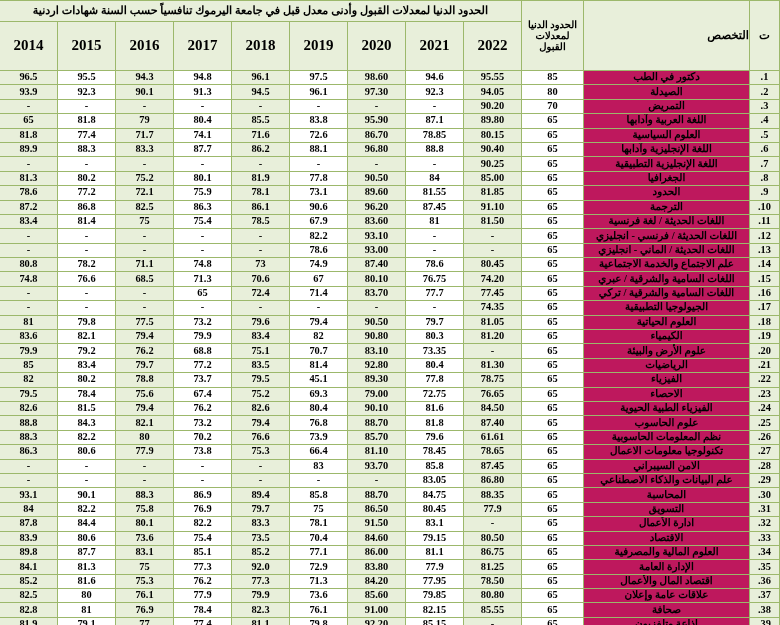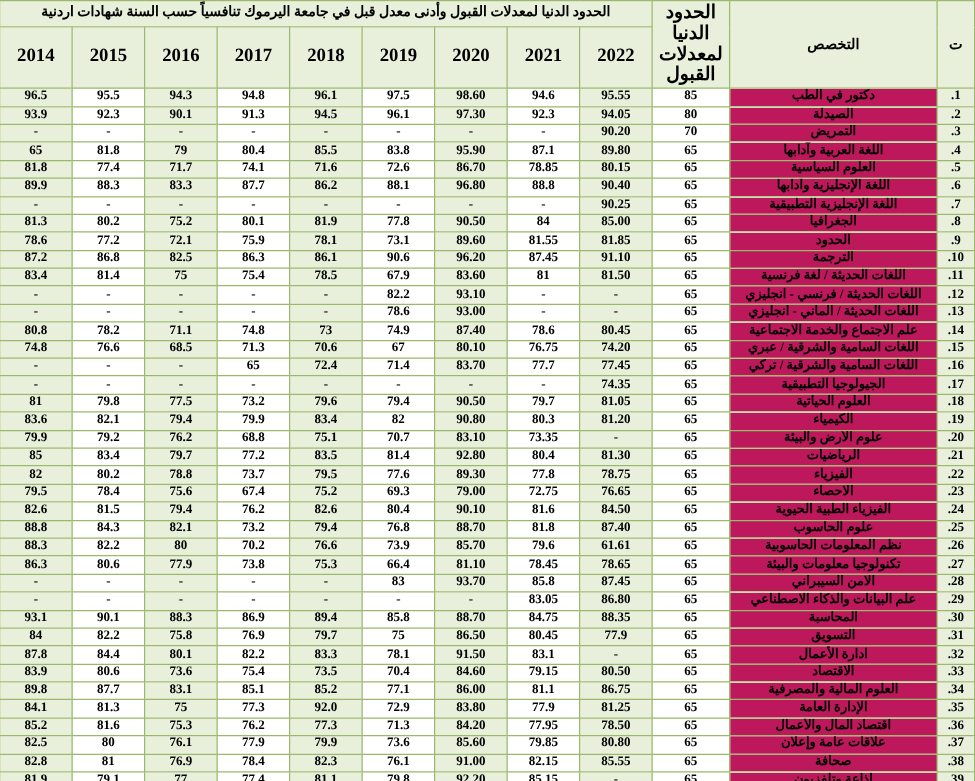--- a/index.html
+++ b/index.html
@@ -90,22 +90,22 @@
         <col class="c-year">
       <col class="c-year">
         <col class="c-year">
         <col class="c-year">
         <col class="c-year">
         <col class="c-year">
     </colgroup>
     <thead>
       <tr class="title-row">
         <td class="" rowspan="2" style="background: rgb(232, 239, 218); font-size: 11.5px;">ت</td>
-        <td class="" rowspan="2" style="background: rgb(232, 239, 218); font-size: 11.5px;">التخصص</td>
-        <td class="h-small" rowspan="2" style="background: rgb(232, 239, 218); font-size: 15px; line-height: 1.12; white-space: normal; padding: 1px 2px;">الحدود الدنيا لمعدلات القبول</td>
+        <td class="" rowspan="2" style="background: rgb(232, 239, 218); font-size: 11.5px; text-align: right;">التخصص</td>
+        <td class="h-small" rowspan="2" style="background: rgb(232, 239, 218); font-size: 10px; line-height: 1.12; white-space: normal; padding: 1px 2px;">الحدود الدنيا لمعدلات القبول</td>
         <td colspan="9">الحدود الدنيا لمعدلات القبول وأدنى معدل قبل في جامعة اليرموك تنافسياً حسب السنة  شهادات اردنية</td>
       </tr>
       <tr class="head-row">
         <th class="h-year">2022</th>
         <th class="h-year">2021</th>
         <th class="h-year">2020</th>
         <th class="h-year">2019</th>
         <th class="h-year">2018</th>
         <th class="h-year">2017</th>
         <th class="h-year">2016</th>
@@ -408,21 +408,21 @@
           <td class="plain">83.4</td>
           <td class="tint">85</td>
         </tr>
         <tr class="data-row">
           <td class="idx">.22</td>
           <td class="spec">الفيزياء</td>
           <td class="minv">65</td>
           <td class="tint">78.75</td>
           <td class="plain">77.8</td>
           <td class="tint">89.30</td>
-          <td class="plain">77.6</td>
+          <td class="plain">45.1</td>
           <td class="tint">79.5</td>
           <td class="plain">73.7</td>
           <td class="tint">78.8</td>
           <td class="plain">80.2</td>
           <td class="tint">82</td>
         </tr>
         <tr class="data-row">
           <td class="idx">.23</td>
           <td class="spec">الاحصاء</td>
           <td class="minv">65</td>
@@ -473,21 +473,21 @@
           <td class="tint">85.70</td>
           <td class="plain">73.9</td>
           <td class="tint">76.6</td>
           <td class="plain">70.2</td>
           <td class="tint">80</td>
           <td class="plain">82.2</td>
           <td class="tint">88.3</td>
         </tr>
         <tr class="data-row">
           <td class="idx">.27</td>
-          <td class="spec">تكنولوجيا معلومات والبيئة</td>
+          <td class="spec">تكنولوجيا معلومات الاعمال</td>
           <td class="minv">65</td>
           <td class="tint">78.65</td>
           <td class="plain">78.45</td>
           <td class="tint">81.10</td>
           <td class="plain">66.4</td>
           <td class="tint">75.3</td>
           <td class="plain">73.8</td>
           <td class="tint">77.9</td>
           <td class="plain">80.6</td>
           <td class="tint">86.3</td>

